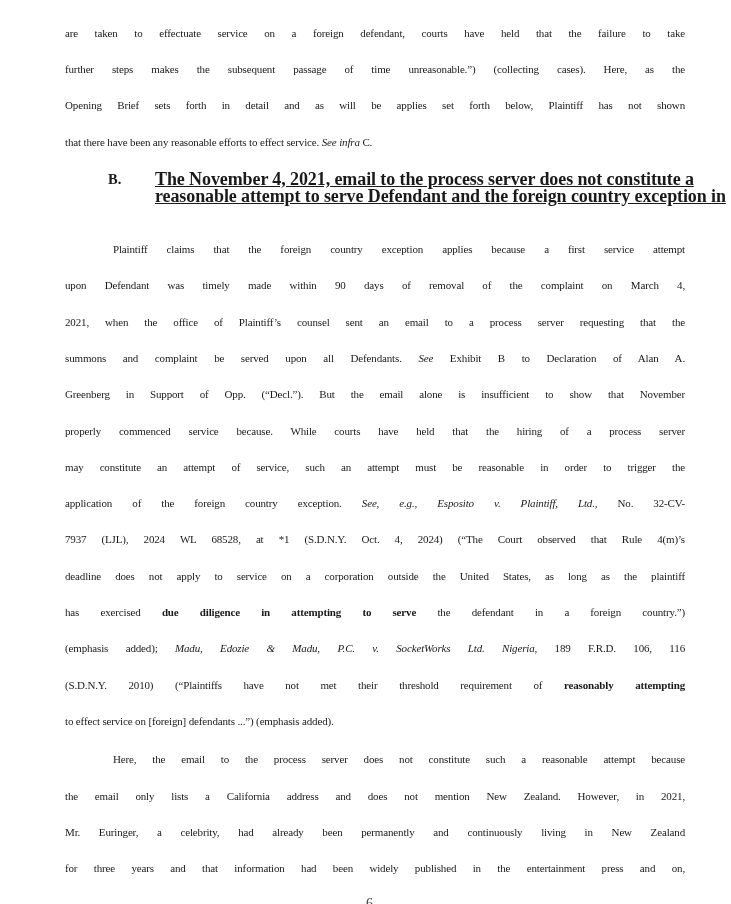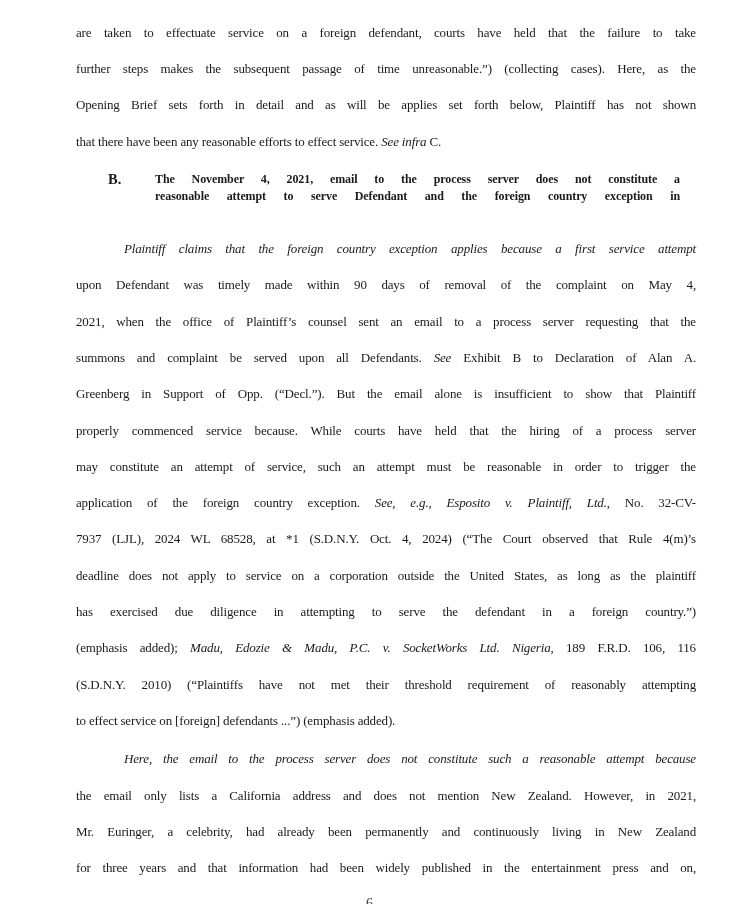--- a/index.html
+++ b/index.html
@@ -16,48 +16,49 @@
       color: #1a1a1a;
     }
     .page {
       position: absolute;
       left: 60px;
       top: 0;
       width: 620px;
     }
     .line {
       position: absolute;
-      left: 16px;
+      left: 5px;
       width: 620px;
-      font-size: 13px;
+      font-size: 11px;
       line-height: 18px;
       white-space: nowrap;
       letter-spacing: -0.15px;
     }
     .justify {
       text-align: justify;
       text-align-last: justify;
     }
-    .indent { padding-left: 48px; width: 572px; font-style: italic; }
+    .indent { padding-left: 48px; width: 572px; }
     i { font-style: italic; }
-    b { font-weight: normal; }
+    b { font-weight: bold; }
     .heading-letter {
       position: absolute;
       left: 48px;
       font-weight: bold;
       font-size: 14.5px;
       line-height: 17px;
     }
     .heading {
       position: absolute;
       left: 95px;
       width: 525px;
       font-weight: bold;
-      font-size: 12px;
+      font-size: 18px;
       line-height: 16.5px;
+      text-decoration: underline;
       letter-spacing: -0.1px;
     }
     .heading .hl { display: block; white-space: nowrap; }
     .page-number {
       position: absolute;
       left: 366px;
       top: 896px;
       font-size: 14px;
       line-height: 16px;
       color: #444;
@@ -75,26 +76,26 @@
     <span>that there have been any reasonable efforts to effect service. </span><i>See infra</i><span> C.</span>
   </div>
 
   <div class="heading-letter" style="top:171px">B.</div>
   <div class="heading" style="top:171px">
     <span class="hl justify">The November 4, 2021, email to the process server does not constitute a</span>
     <span class="hl justify">reasonable attempt to serve Defendant and the foreign country exception in</span>
   </div>
 
   <div class="line justify indent" style="top:240px">Plaintiff claims that the foreign country exception applies because a first service attempt</div>
-  <div class="line justify" style="top:276px">upon Defendant was timely made within 90 days of removal of the complaint on May 4,</div>
+  <div class="line justify" style="top:276px">upon Defendant was timely made within 90 days of removal of the complaint on March 4,</div>
   <div class="line justify" style="top:313px">2021, when the office of Plaintiff’s counsel sent an email to a process server requesting that the</div>
   <div class="line justify" style="top:349px">
     <span>summons and complaint be served upon all Defendants. </span><i>See</i><span> Exhibit B to Declaration of Alan A.</span>
   </div>
-  <div class="line justify" style="top:385px">Greenberg in Support of Opp. (“Decl.”). But the email alone is insufficient to show that Plaintiff</div>
+  <div class="line justify" style="top:385px">Greenberg in Support of Opp. (“Decl.”). But the email alone is insufficient to show that November</div>
   <div class="line justify" style="top:422px">properly commenced service because. While courts have held that the hiring of a process server</div>
   <div class="line justify" style="top:458px">may constitute an attempt of service, such an attempt must be reasonable in order to trigger the</div>
   <div class="line justify" style="top:494px">
     <span>application of the foreign country exception. </span><i>See, e.g., Esposito v. Plaintiff, Ltd.</i><span>, No. 32-CV-</span>
   </div>
   <div class="line justify" style="top:530px">7937 (LJL), 2024 WL 68528, at *1 (S.D.N.Y. Oct. 4, 2024) (“The Court observed that Rule 4(m)’s</div>
   <div class="line justify" style="top:567px">deadline does not apply to service on a corporation outside the United States, as long as the plaintiff</div>
   <div class="line justify" style="top:603px">
     <span>has exercised </span><b>due diligence in attempting to serve</b><span> the defendant in a foreign country.”)</span>
   </div>

